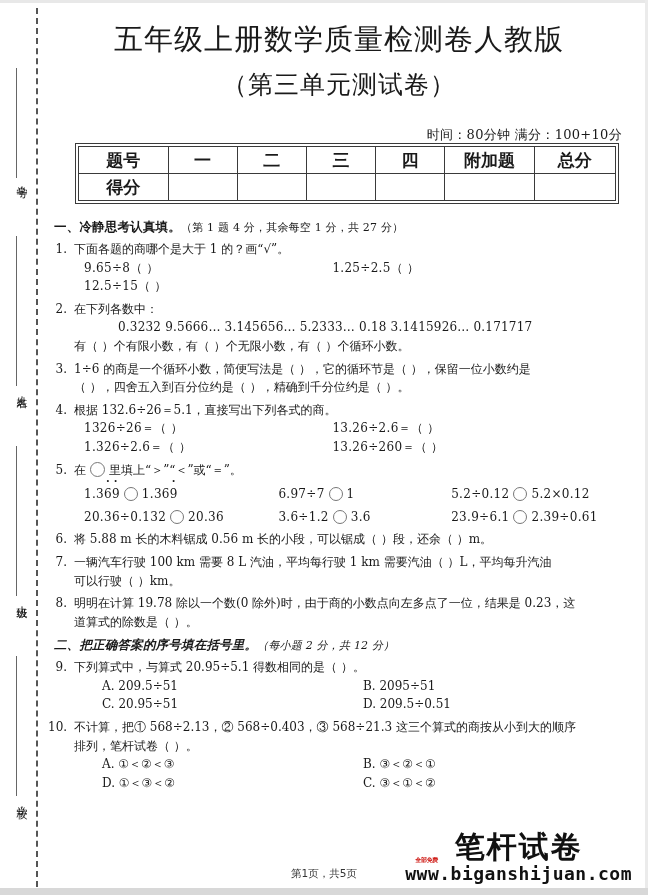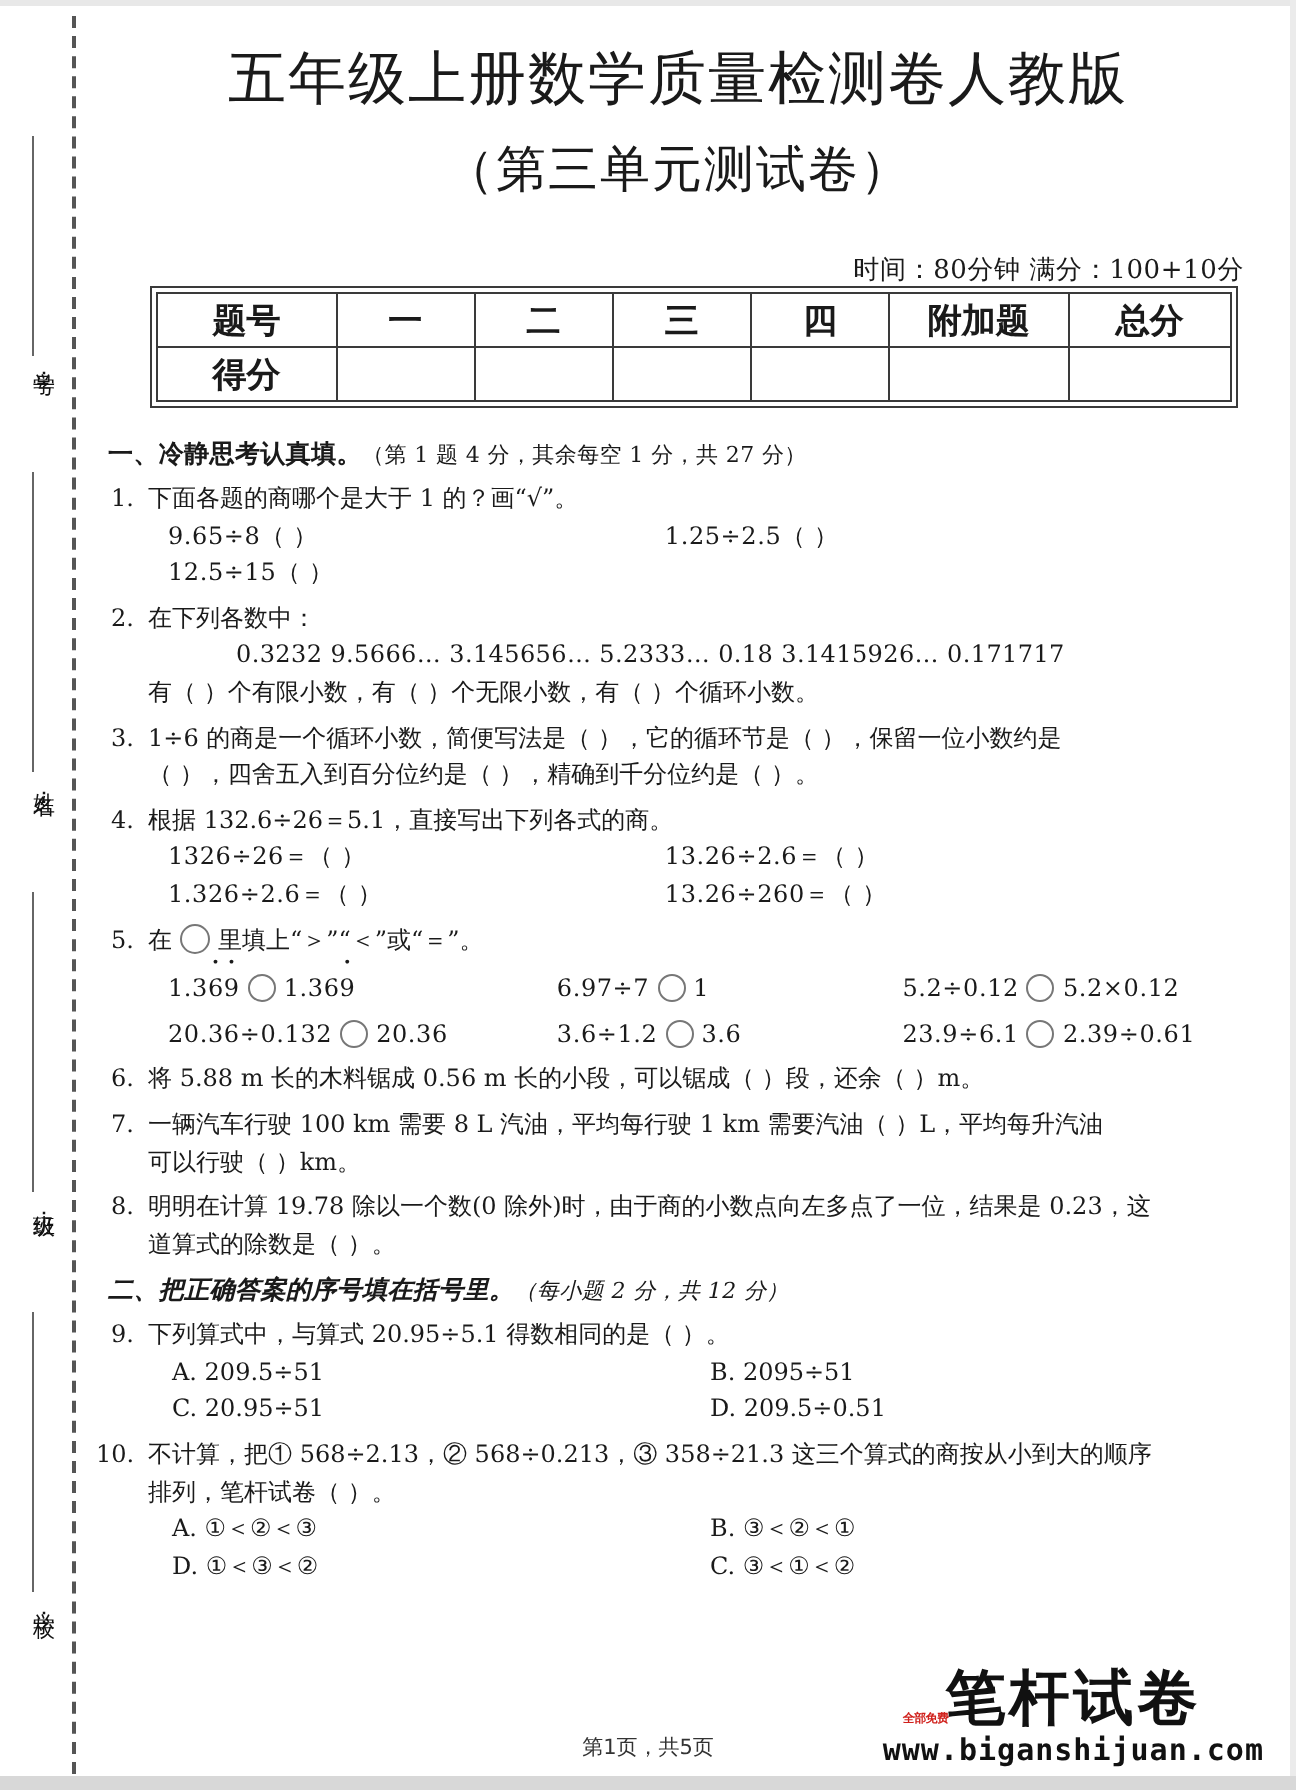--- a/index.html
+++ b/index.html
@@ -124,35 +124,35 @@
   }
   .circ-sm { width:14px; height:14px; }
 
   
   .dot { position:relative; display:inline-block; }
   .dot::after {
     content:"·"; position:absolute; left:50%; top:-11px;
     transform: translateX(-50%); font-size: 15px; line-height:1;
   }
 
-  .opt-row { display:flex; margin-left:12px; }
+  .opt-row { display:flex; margin-left:28px; }
   .opt { width:50%; white-space:nowrap; }
 
   
   .watermark {
     position:absolute; right:16px; bottom:12px;
     text-align:center; line-height:1;
   }
   .wm-cn {
     font-size: 30px; font-weight: 800; letter-spacing: 2px;
     font-family:"DejaVu Sans","Liberation Sans",sans-serif;
     color:#111;
   }
   .wm-url {
-    font-size: 15px; font-weight:700; letter-spacing:.5px; margin-top:3px;
+    font-size: 18px; font-weight:700; letter-spacing:.5px; margin-top:3px;
     font-family:"DejaVu Sans Mono","Liberation Mono",monospace;
     color:#111;
   }
   .wm-free {
     position:absolute; left:10px; bottom:20px;
     font-size: 6px; color:#d0211c; font-weight:700;
     font-family:"DejaVu Sans","Liberation Sans",sans-serif;
     letter-spacing:-.3px;
   }
 
@@ -337,21 +337,21 @@
         <div class="opt-row">
           <div class="opt">C.  20.95÷51</div>
           <div class="opt">D.  209.5÷0.51</div>
         </div>
       </div>
     </div>
 
     <div class="q">
       <div class="num">10.</div>
       <div class="body">
-        <div class="ln">不计算，把① 568÷2.13，② 568÷0.213，③ 358÷21.3 这三个算式的商按从小到大的顺序</div>
+        <div class="ln">不计算，把① 568÷2.13，② 568÷0.403，③ 568÷21.3 这三个算式的商按从小到大的顺序</div>
         <div class="ln">排列，笔杆试卷（     ）。</div>
         <div class="opt-row">
           <div class="opt">A.  ①＜②＜③</div>
           <div class="opt">B.  ③＜②＜①</div>
         </div>
         <div class="opt-row">
           <div class="opt">D.  ①＜③＜②</div>
           <div class="opt">C.  ③＜①＜②</div>
         </div>
       </div>

